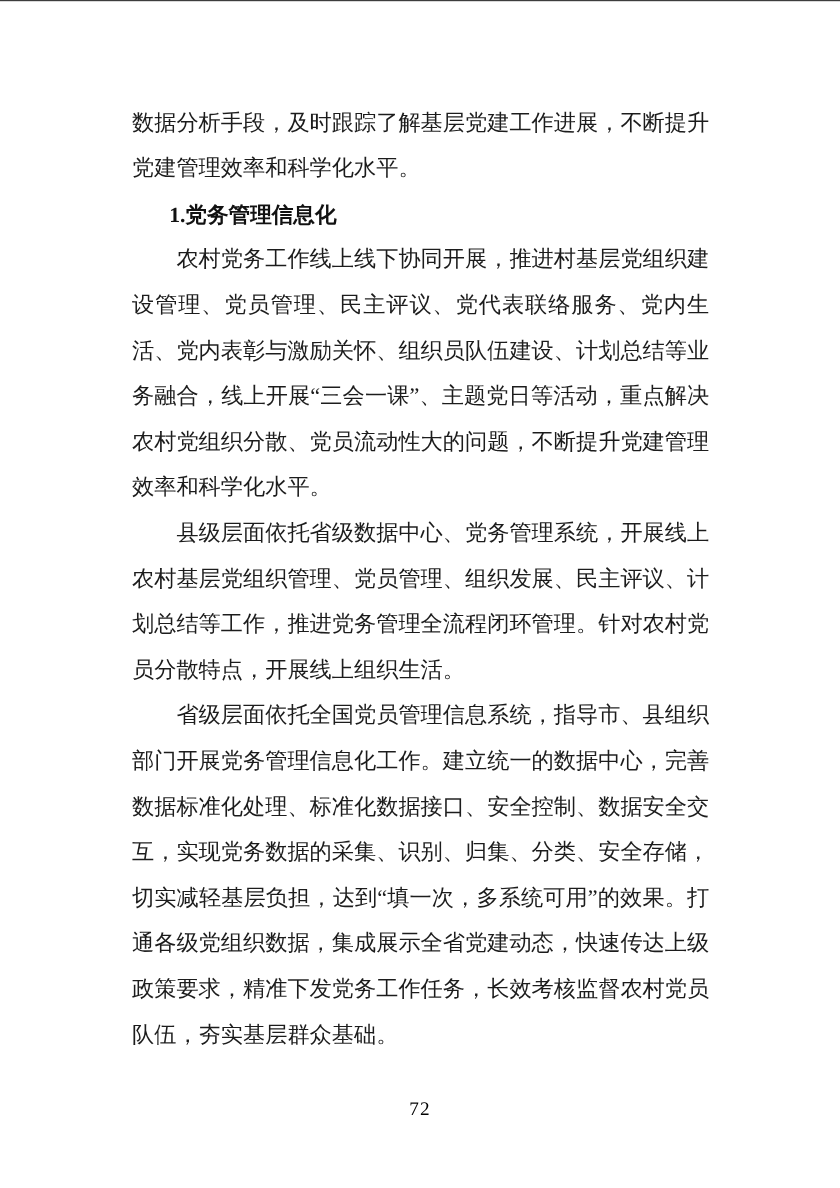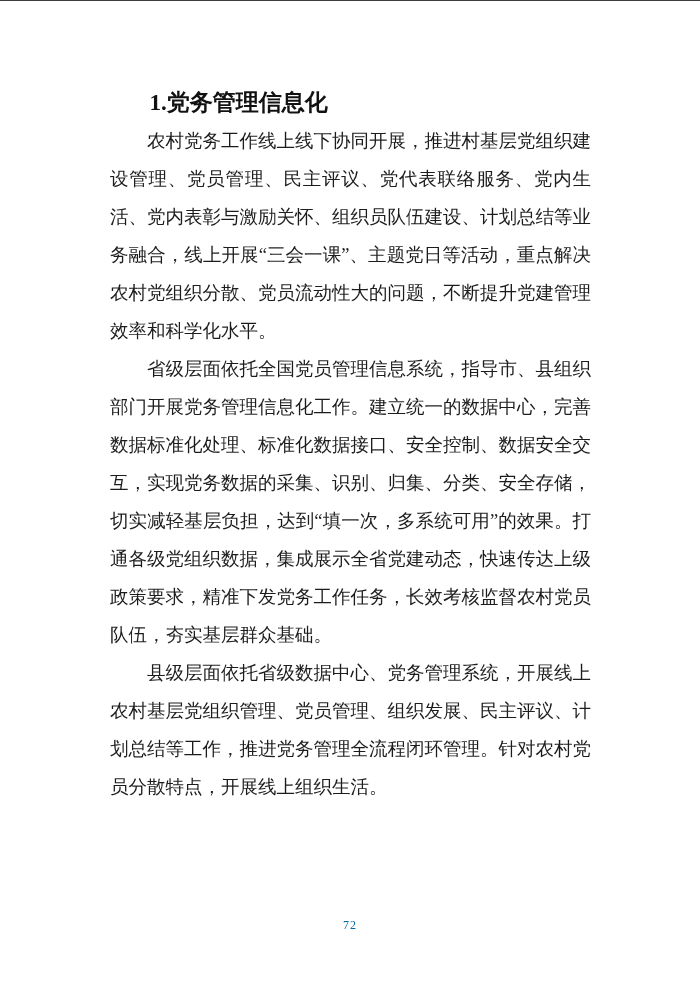--- a/index.html
+++ b/index.html
@@ -35,45 +35,46 @@
   }
   .para {
     margin: 0;
     text-indent: 2em;
   }
   .para.no-indent {
     text-indent: 0;
   }
   .heading {
     margin: 0;
-    font-size: 23px;
+    font-size: 18px;
     line-height: 38px;
     font-weight: bold;
     text-align: left;
     text-indent: 1.72em;
     color: #111111;
   }
   .footer {
     position: absolute;
     bottom: 58px;
     left: 0;
     width: 700px;
     text-align: center;
-    font-size: 12px;
+    font-size: 16px;
     line-height: 14px;
-    color: #0369a1;
+    color: #000000;
     letter-spacing: 1px;
     font-family: "Liberation Serif", "DejaVu Serif", serif;
   }
 </style>
 </head>
 <body>
 
 <div class="top-edge"></div>
 
 <div class="content">
+  <p class="para no-indent">数据分析手段，及时跟踪了解基层党建工作进展，不断提升党建管理效率和科学化水平。</p>
   <h3 class="heading">1.党务管理信息化</h3>
   <p class="para">农村党务工作线上线下协同开展，推进村基层党组织建设管理、党员管理、民主评议、党代表联络服务、党内生活、党内表彰与激励关怀、组织员队伍建设、计划总结等业务融合，线上开展“三会一课”、主题党日等活动，重点解决农村党组织分散、党员流动性大的问题，不断提升党建管理效率和科学化水平。</p>
+  <p class="para">县级层面依托省级数据中心、党务管理系统，开展线上农村基层党组织管理、党员管理、组织发展、民主评议、计划总结等工作，推进党务管理全流程闭环管理。针对农村党员分散特点，开展线上组织生活。</p>
   <p class="para">省级层面依托全国党员管理信息系统，指导市、县组织部门开展党务管理信息化工作。建立统一的数据中心，完善数据标准化处理、标准化数据接口、安全控制、数据安全交互，实现党务数据的采集、识别、归集、分类、安全存储，切实减轻基层负担，达到“填一次，多系统可用”的效果。打通各级党组织数据，集成展示全省党建动态，快速传达上级政策要求，精准下发党务工作任务，长效考核监督农村党员队伍，夯实基层群众基础。</p>
-  <p class="para">县级层面依托省级数据中心、党务管理系统，开展线上农村基层党组织管理、党员管理、组织发展、民主评议、计划总结等工作，推进党务管理全流程闭环管理。针对农村党员分散特点，开展线上组织生活。</p>
 </div>
 
 <div class="footer">72</div>
 
 </body></html>

